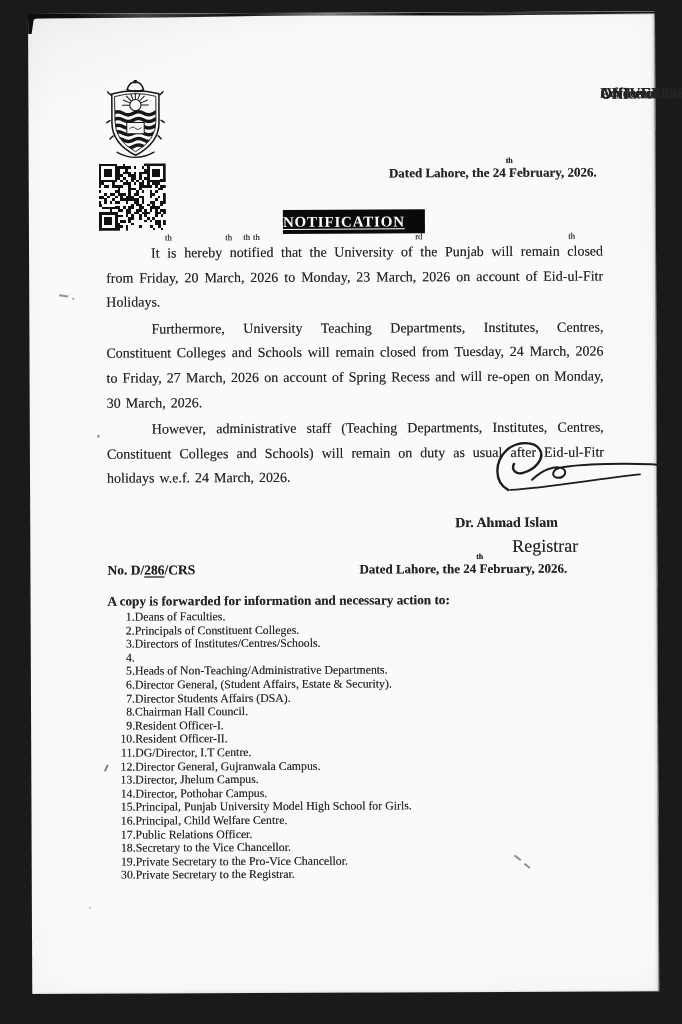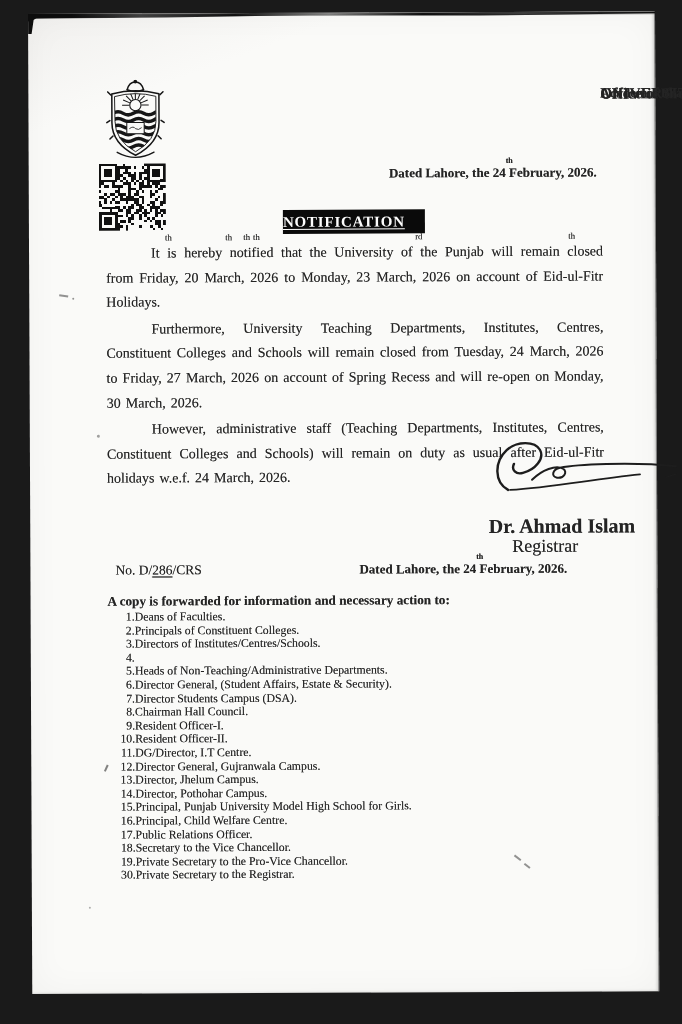--- a/index.html
+++ b/index.html
@@ -47,24 +47,24 @@
 
   .notif-box{left:254px;top:197px;width:142px;height:24px;background:var(--title_box_bg,#0a0a0a);
     display:flex;align-items:center;}
   .notif-box span{position:static;color:var(--title_box_text,#fdfdfd);font-weight:bold;font-size:15px;
     letter-spacing:.8px;text-decoration:underline;text-underline-offset:2px;}
 
   .bodytext{left:77px;top:228px;width:497px;font-size:14px;line-height:24.6px;}
   .bodytext p{position:static;margin:0 0 2px 0;text-align:justify;text-indent:45px;word-spacing:1.5px;}
 
   .sig-svg{left:450px;top:426px;width:205px;height:60px;}
-  .sig-name{left:425px;top:503px;width:180px;text-align:right;font-weight:bold;font-size:20px;white-space:nowrap;}
+  .sig-name{left:425px;top:503px;width:180px;text-align:left;font-weight:bold;font-size:14px;white-space:nowrap;}
   .sig-title{left:425px;top:524px;width:180px;text-align:center;font-size:18px;}
 
-  .ref-no{left:77px;top:549px;font-weight:normal;font-size:13.5px;white-space:nowrap;margin-left:8px;}
+  .ref-no{left:77px;top:549px;font-weight:bold;font-size:13.5px;white-space:nowrap;}
   .ref-no span{position:static;}
   .ref-no .u{text-decoration:underline;text-underline-offset:2px;}
   .date-bottom{left:329px;top:549px;font-weight:bold;font-size:13px;white-space:nowrap;}
 
   .copy-head{left:77px;top:580px;font-weight:bold;font-size:13.2px;white-space:nowrap;}
   .dlist{left:77px;top:597px;width:470px;font-size:11.8px;line-height:13.6px;}
   .dlist .li{position:static;display:flex;white-space:nowrap;}
   .dlist .num{position:static;width:27px;text-align:right;flex:0 0 27px;}
   .dlist .it{position:static;}
 
@@ -485,21 +485,21 @@
       <div class="li">
           <span class="num">5.</span>
           <span class="it">Heads of Non-Teaching/Administrative Departments.</span>
         </div>
       <div class="li">
           <span class="num">6.</span>
           <span class="it">Director General, (Student Affairs, Estate &amp; Security).</span>
         </div>
       <div class="li">
           <span class="num">7.</span>
-          <span class="it">Director Students Campus (DSA).</span>
+          <span class="it">Director Students Affairs (DSA).</span>
         </div>
       <div class="li">
           <span class="num">8.</span>
           <span class="it">Chairman Hall Council.</span>
         </div>
       <div class="li">
           <span class="num">9.</span>
           <span class="it">Resident Officer-I.</span>
         </div>
       <div class="li">

